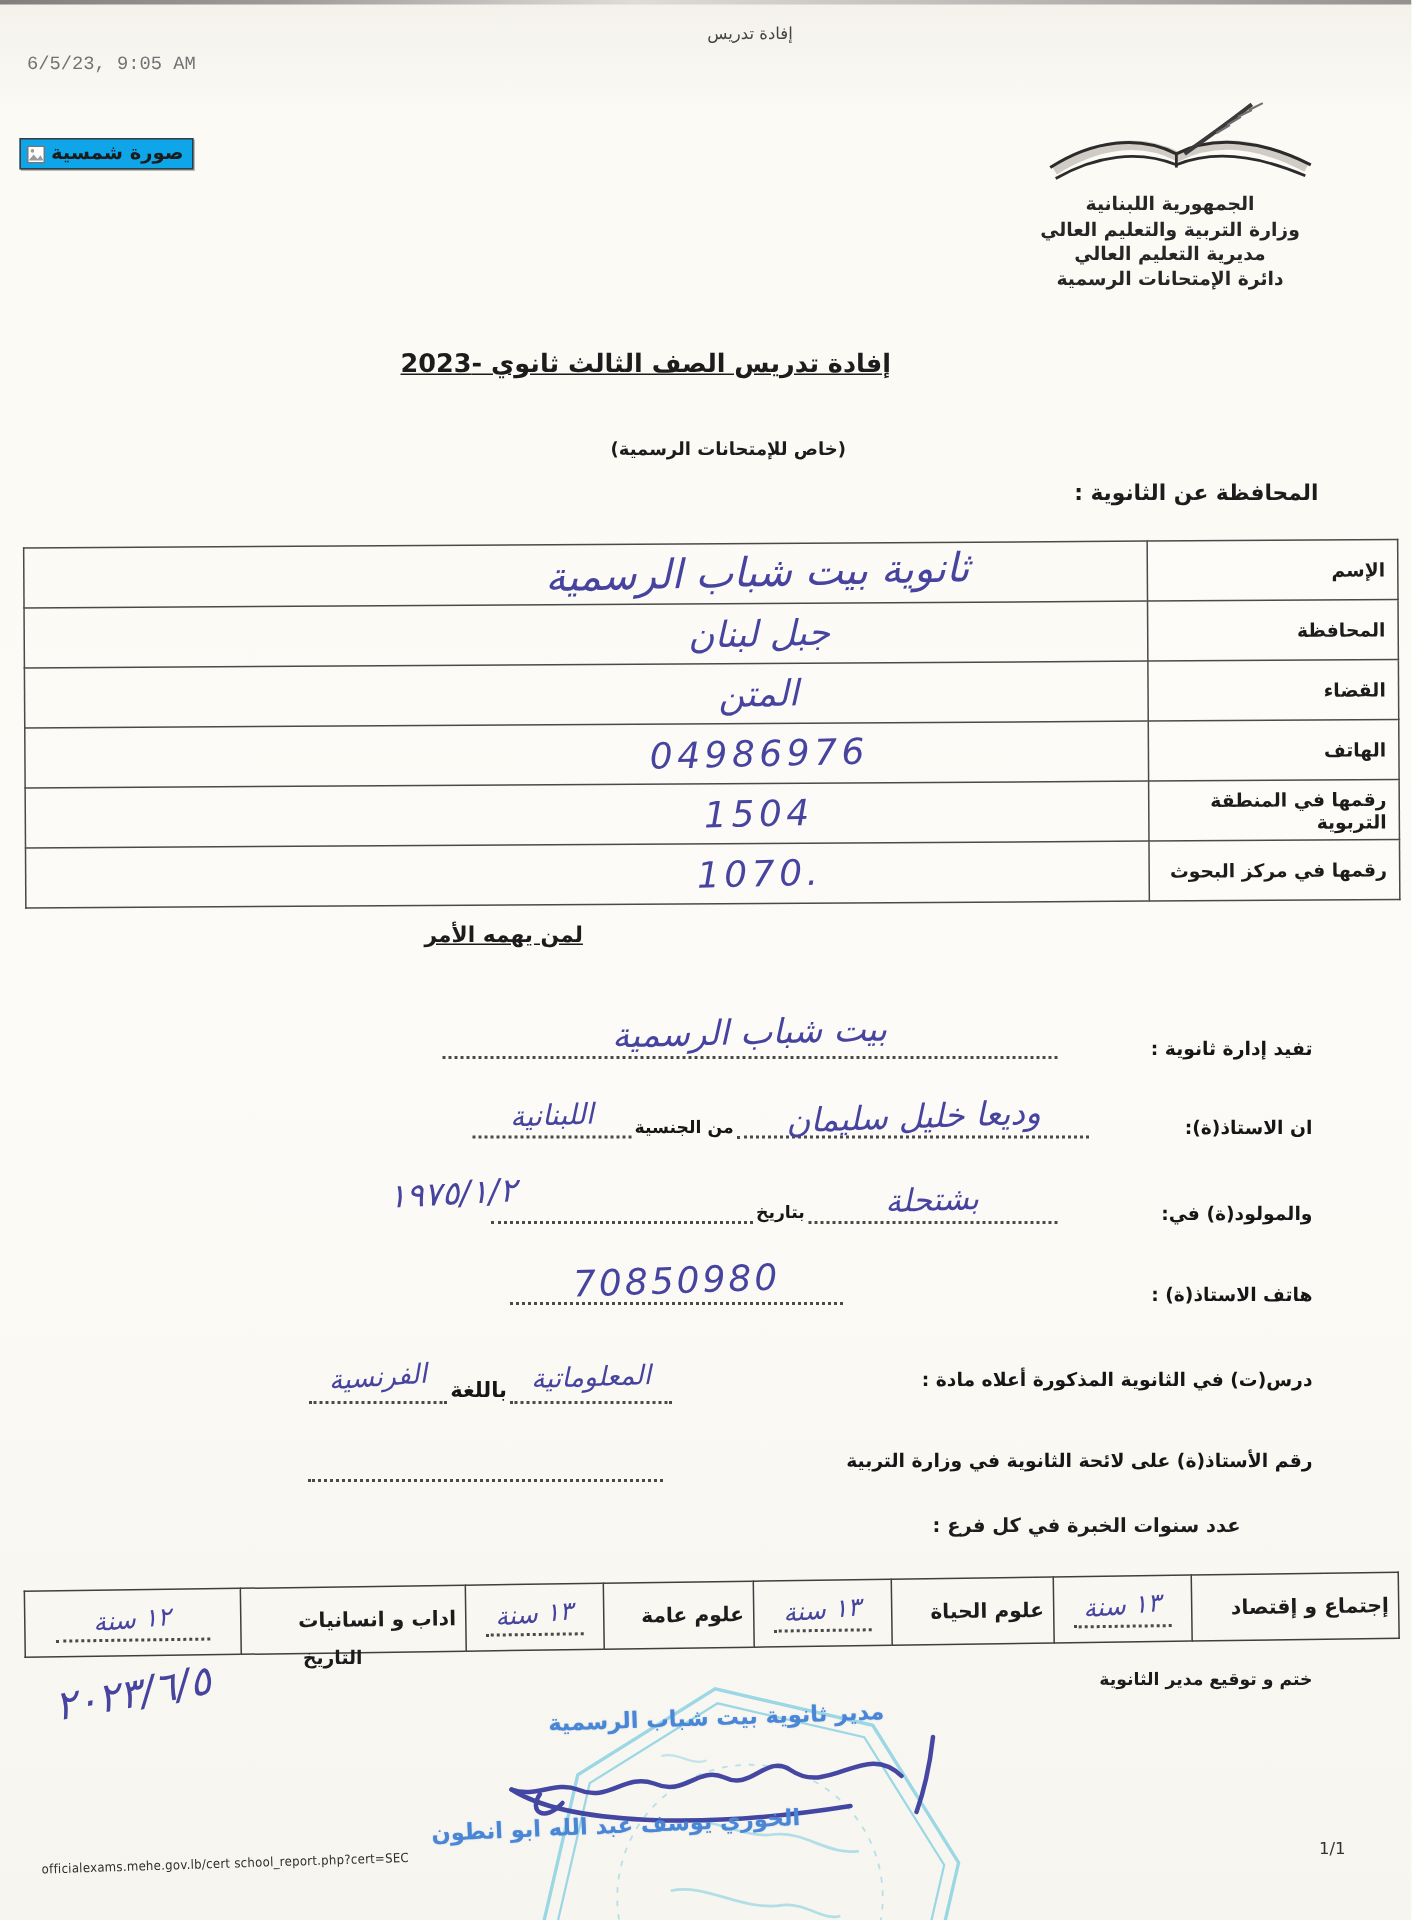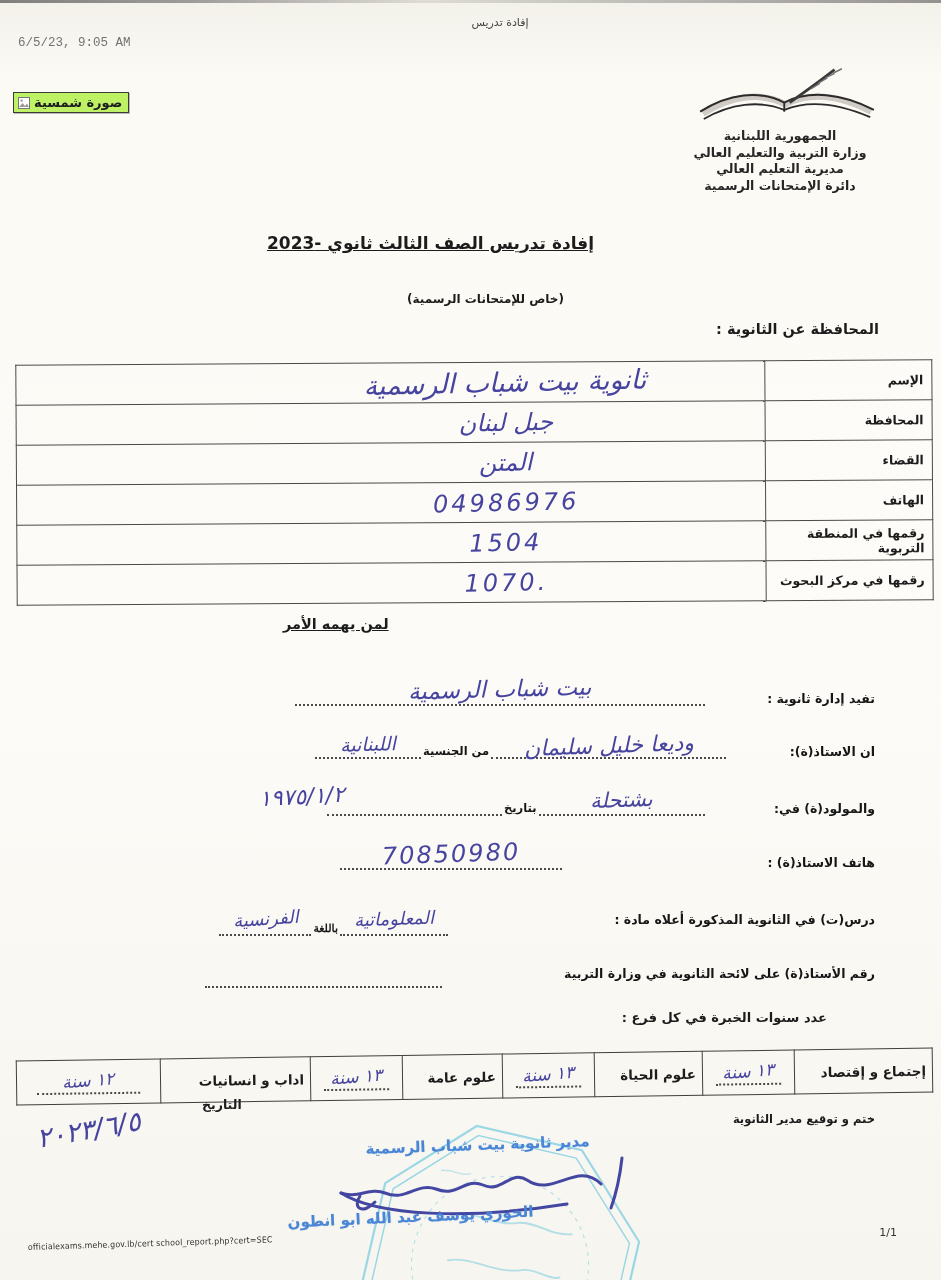--- a/index.html
+++ b/index.html
@@ -14,21 +14,21 @@
   .plbl { font-weight:bold; color:#161616; }
   .hw { color:#47449f; font-style:italic; white-space:nowrap; }
   .dots { border-bottom:2px dotted #4a4a4a; display:inline-block; text-align:center; vertical-align:bottom; }
   .ltrnum { direction:ltr; unicode-bidi:embed; }
 
   #scan-edge { top:0; left:0; right:0; height:3px; background:linear-gradient(90deg,#222 0%,#555 20%,rgba(85,85,85,.25) 45%,#444 100%); opacity:.55; }
 
   #timestamp { top:36px; left:18px; font-size:12.5px; color:#737373;font-family:Liberation Mono, monospace; }
   #print-title { top:16px; left:500px; transform:translateX(-50%); font-size:11px; color:#444; direction:rtl; }
 
-  #photo-box { top:92px; left:13px; border:1.5px solid #3a3a3a; background:#bef264; padding:2px 6px 2px 4px;
+  #photo-box { top:92px; left:13px; border:1.5px solid #3a3a3a; background:#0ea5e9; padding:2px 6px 2px 4px;
                display:flex; align-items:center; gap:4px; box-shadow:1px 1px 0 rgba(0,0,0,.25); }
   #photo-box span { font-size:13px; font-weight:bold; direction:rtl; }
 
   #logo { top:66px; left:688px; width:198px; height:64px; }
   #ministry { top:128px; left:655px; width:250px; text-align:center; direction:rtl; }
   #ministry div { font-size:12.5px; font-weight:bold; line-height:16.5px; color:#262626; }
 
   #doc-title { top:233px; left:0; right:80px; text-align:center; direction:rtl;
                font-size:17px; font-weight:bold; text-decoration:underline; }
   #doc-subtitle { top:292px; left:30px; right:0; text-align:center; direction:rtl;
@@ -69,21 +69,21 @@
   #line-birth .bdate .hw { position:absolute; left:-68px; top:-4px; font-size:22px; transform:rotate(-3deg); }
 
   #line-phone { top:840px; right:66px; left:340px; height:30px; }
   #line-phone .dots { width:222px; height:30px; }
   #line-phone .hw { font-size:24px; letter-spacing:2px; display:inline-block; transform:rotate(-2deg); }
 
   #subject-label { top:912px; right:66px; direction:rtl; font-size:12.5px; font-weight:bold; }
   #subject-values { top:908px; left:200px; width:248px; height:28px; direction:rtl; display:flex; align-items:flex-end; }
   #subject-values .subj { width:108px; height:28px; }
   #subject-values .subj .hw { font-size:18px; display:inline-block; transform:rotate(-2deg); }
-  #subject-values .mid { font-size:11px; margin:0 2px 1px 2px;font-family:Liberation Serif, serif; }
+  #subject-values .mid { font-size:14px; margin:0 2px 1px 2px; }
   #subject-values .lang { width:92px; height:28px; }
   #subject-values .lang .hw { font-size:18px; display:inline-block; transform:rotate(-4deg); }
 
   #roster-label { top:966px; right:66px; direction:rtl; font-size:12.5px; font-weight:bold; }
   #roster-dots { top:966px; left:205px; width:237px; height:22px; }
 
   #exp-heading { top:1010px; right:114px; direction:rtl; font-size:13px; font-weight:bold; }
 
   #exp-table { top:1054px; left:16px; width:917px; border-collapse:collapse; direction:rtl;
                transform:rotate(-0.8deg); }

